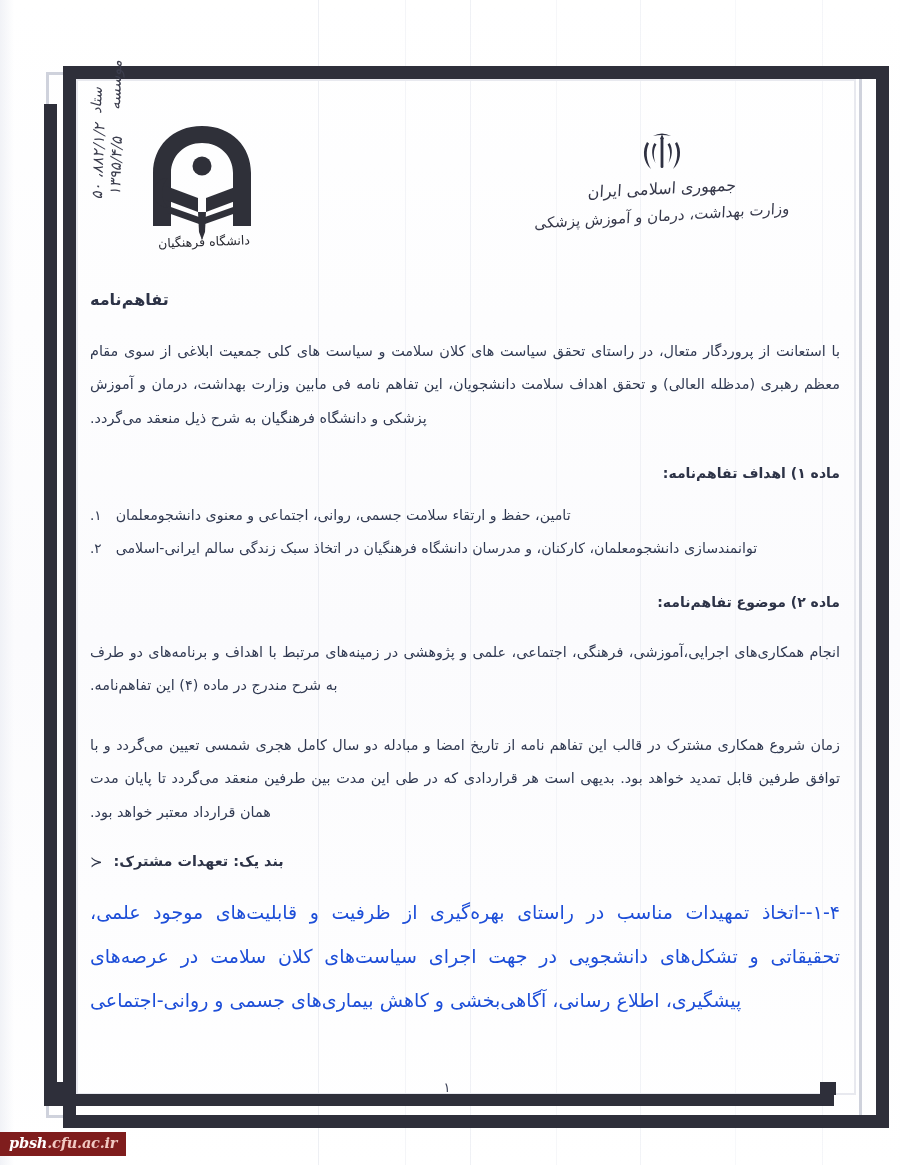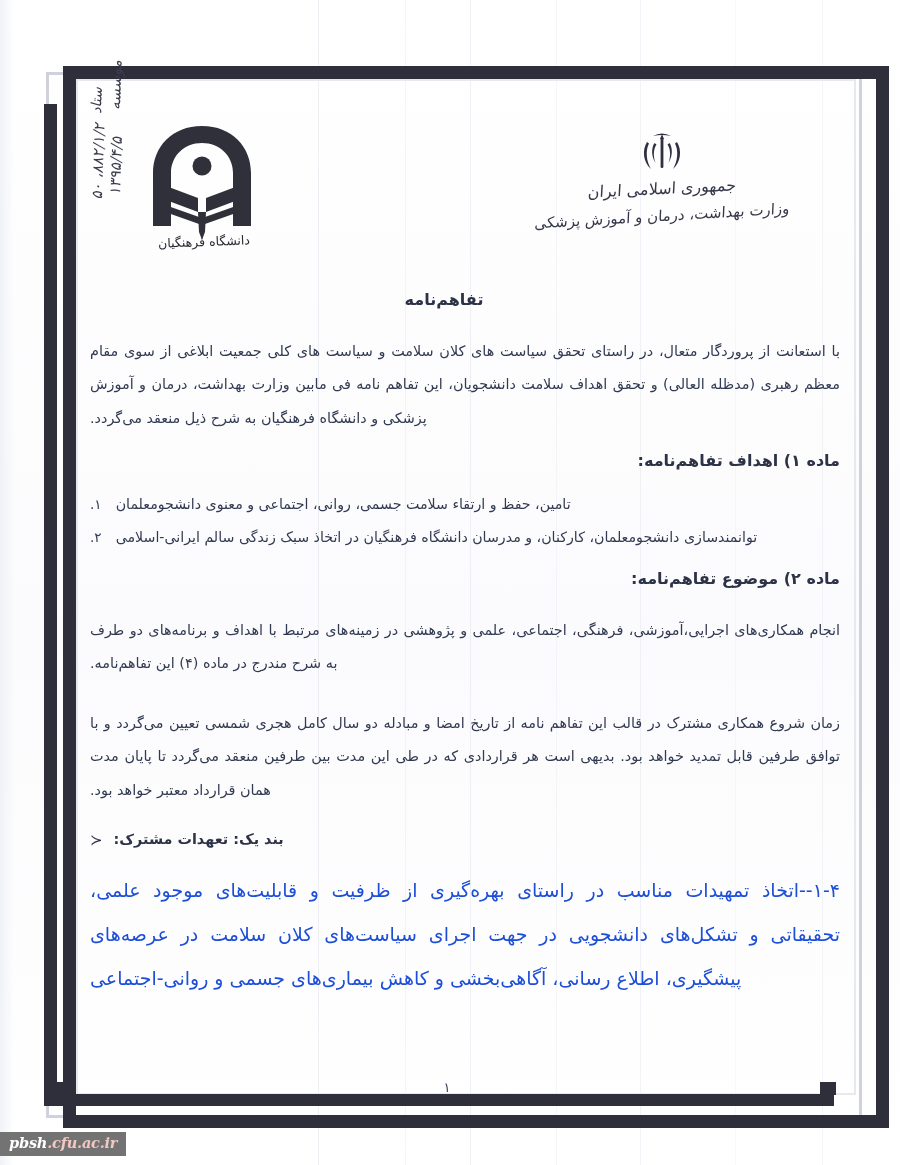--- a/index.html
+++ b/index.html
@@ -170,21 +170,21 @@
     white-space: nowrap;
     transform-origin: left top;
   }
   .hn-1 { left: 34px; top: 6px;   font-size: 15px; transform: rotate(-88deg) skewX(-14deg); }
   .hn-2 { left: 16px; top: 10px;  font-size: 14px; transform: rotate(-88deg) skewX(-14deg); }
   .hn-3 { left: 34px; top: 92px;  font-size: 15px; transform: rotate(-88deg) skewX(-12deg); }
   .hn-4 { left: 16px; top: 96px;  font-size: 15px; transform: rotate(-88deg) skewX(-12deg); }
 
   
   .doc-title {
-    text-align: center;
+    text-align: left;
     font-family: "DejaVu Sans", sans-serif;
     font-weight: bold;
     font-size: 16px;
     color: #2d3347;
     margin: 18px 0 4px 0;
     padding-right: 42px;
   }
 
   .para {
     font-family: "DejaVu Sans", sans-serif;
@@ -193,24 +193,24 @@
     color: #313a52;
     text-align: justify;
     text-align-last: left;
     margin: 26px 0 0 0;
     direction: rtl;
   }
 
   .heading {
     font-family: "DejaVu Sans", sans-serif;
     font-weight: bold;
-    font-size: 16px;
+    font-size: 14px;
     color: #2d3347;
     text-align: right;
-    margin: 16px 0 0 0;
+    margin: 30px 0 0 0;
     direction: rtl;
   }
 
   .olist {
     list-style: none;
     margin: 18px 40px 0 0;
     padding: 0;
     direction: rtl;
   }
   .olist li {
@@ -278,21 +278,21 @@
     font-size: 13px;
     color: #3a3f55;
     padding-right: 36px;
   }
 
   
   .watermark {
     position: absolute;
     left: 0; top: 1132px;
     padding: 4px 9px 5px 9px;
-    background: #737373;
+    background: #7f1d1d;
     font-family: "DejaVu Serif", serif;
     font-style: italic;
     font-size: 14.5px;
     line-height: 1;
     letter-spacing: -0.2px;
     white-space: nowrap;
     direction: ltr;
   }
   .wm-strong { color: #ffffff; font-weight: bold; }
   .wm-rest   { color: #f0c9c2; font-weight: bold; }

